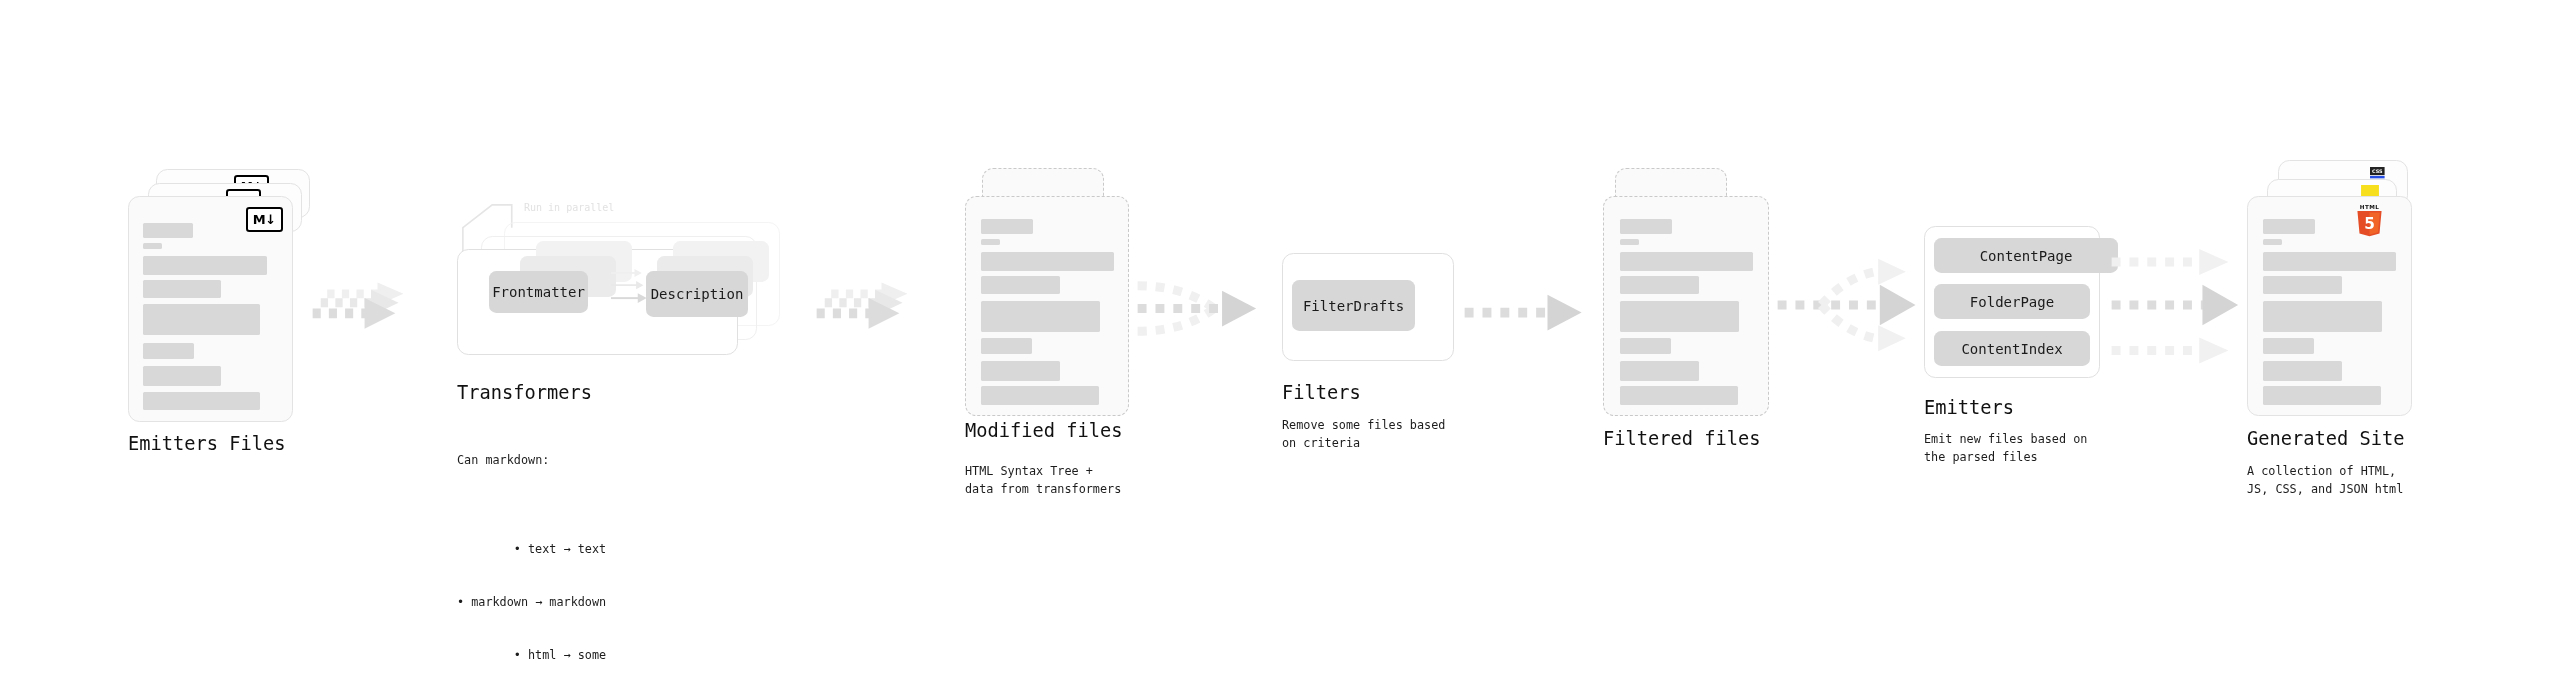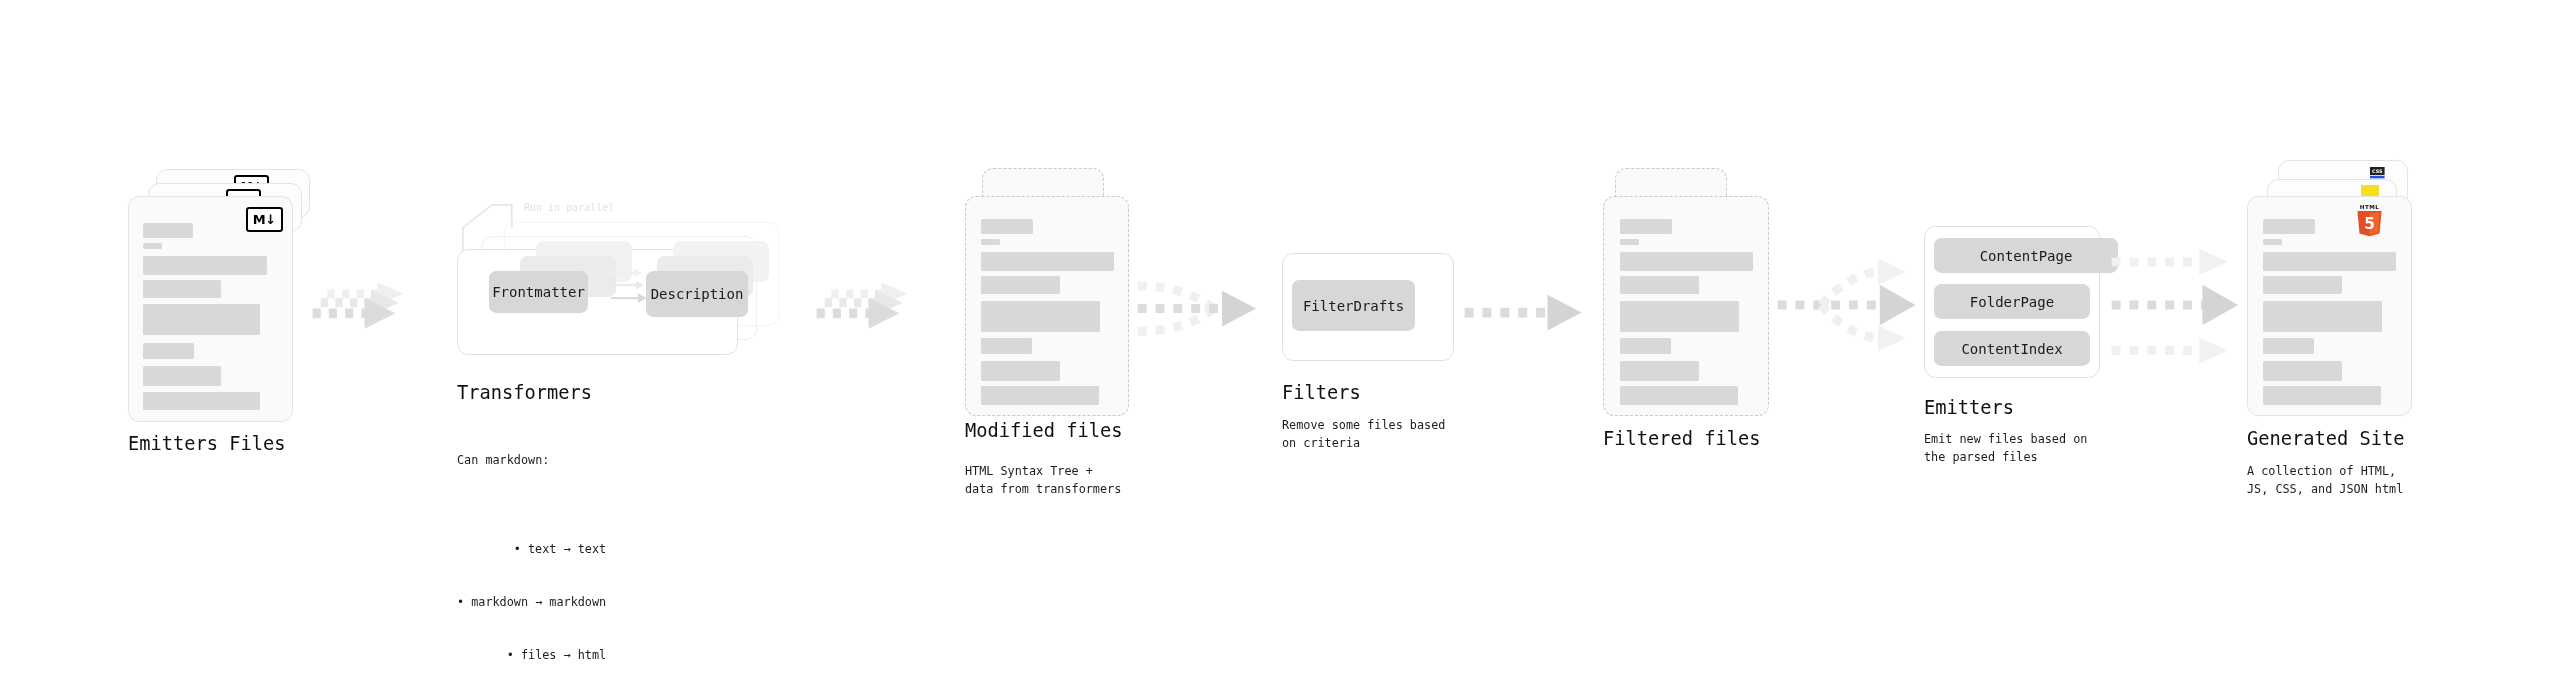--- a/index.html
+++ b/index.html
@@ -178,21 +178,21 @@
       <span>Description</span>
     </div>
 
     <div class="title" style="left:457px;top:382px;">Transformers</div>
 
     <div class="caption" style="left:457px;top:417px;">
       <div>Can markdown:</div>
       <ul class="bullets">
         <li>• text → text</li>
         <li>• markdown → markdown</li>
-        <li>• files → html</li>
+        <li>• html → some</li>
       </ul>
     </div>
   </div>
 
   <svg class="arrowsvg" style="left:813px;top:276px;" width="163" height="73" viewBox="0 0 200 90">
     <g stroke="#efefef" stroke-width="11" stroke-dasharray="9 9" fill="#efefef">
       <line x1="22" y1="22" x2="86" y2="22"></line>
       <polygon points="84,8 116,22 84,36" stroke="none"></polygon>
     </g>
     <g stroke="#e8e8e8" stroke-width="11" stroke-dasharray="9 9" fill="#e8e8e8">

